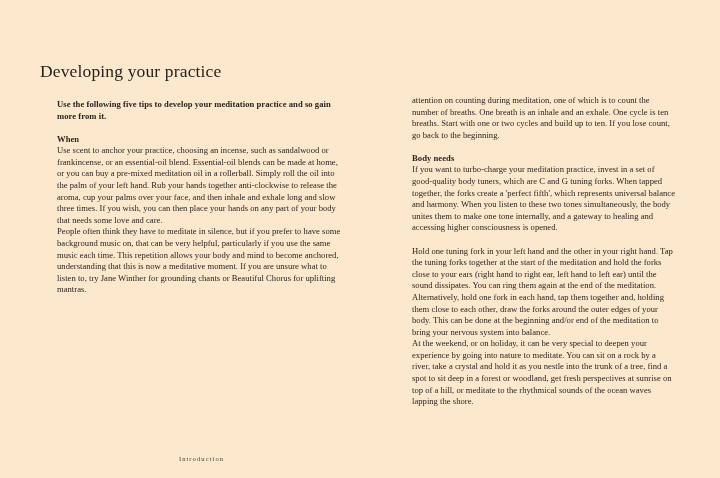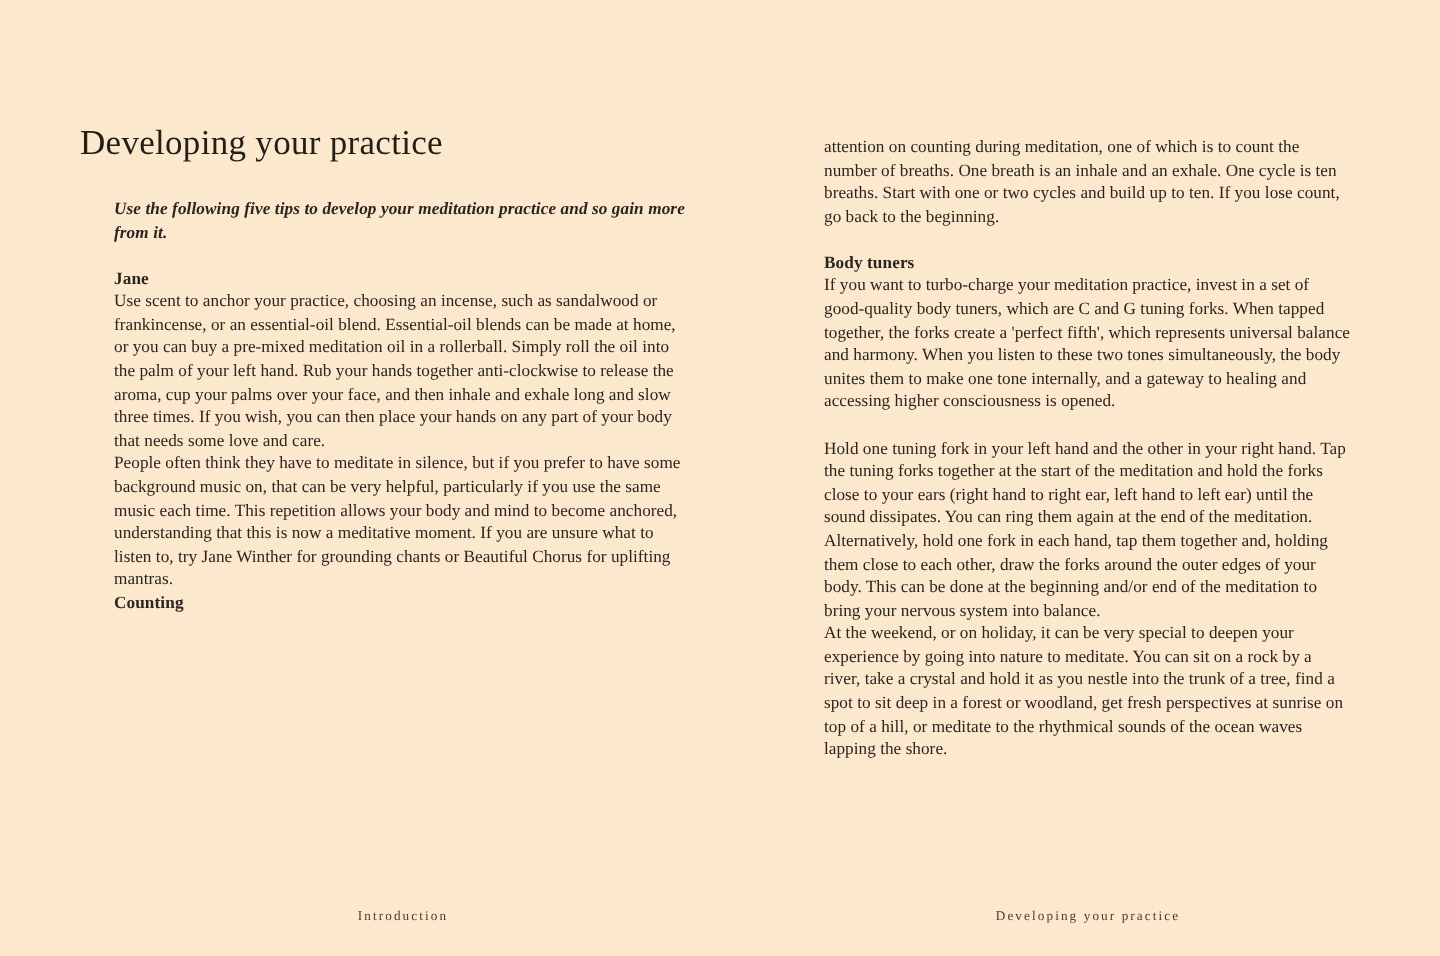--- a/index.html
+++ b/index.html
@@ -13,21 +13,20 @@
     font-family: "Liberation Serif", "DejaVu Serif", serif;
     color: #2b2420;
     overflow: hidden;
   }
   .spread {
     position: relative;
     width: 720px;
     height: 478px;
     background: #fce8cc;
     display: flex;
-    align-items: flex-end;
   }
   .page {
     position: relative;
     height: 478px;
     box-sizing: border-box;
   }
   .page-left  { width: 360px; padding: 0 15px 0 57px; }
   .page-right { width: 360px; padding: 0 44px 0 52px; margin-top: 27px; }
 
   .page-title {
@@ -49,21 +48,20 @@
   }
   .page-left .col  { left: 57px; width: 289px; }
   .page-right .col { left: 52px; width: 264px; top: 68px; }
 
   .lead {
     font-size: 8.6px;
     font-weight: bold;
     line-height: 11.6px;
     margin: 0 0 11.5px 0;
     letter-spacing: 0.05px;
-    font-style: italic;
   }
   .section-head {
     font-size: 8.6px;
     font-weight: bold;
     line-height: 11.6px;
     margin: 0;
     letter-spacing: 0.05px;
   }
   .body-par {
     font-size: 8.6px;
@@ -104,48 +102,47 @@
 
   <div class="page page-left">
 
     <h1 class="page-title">Developing your practice</h1>
 
     <div class="col">
 
       <p class="lead">Use the following five tips to develop your meditation practice and so gain more from it.</p>
 
       <div class="block">
-        <p class="section-head">Jane</p>
+        <p class="section-head">When</p>
         <p class="body-par">Use scent to anchor your practice, choosing an incense, such as sandalwood or frankincense, or an essential-oil blend. Essential-oil blends can be made at home, or you can buy a pre-mixed meditation oil in a rollerball. Simply roll the oil into the palm of your left hand. Rub your hands together anti-clockwise to release the aroma, cup your palms over your face, and then inhale and exhale long and slow three times. If you wish, you can then place your hands on any part of your body that needs some love and care.</p>
       </div>
 
       <div class="block">
         <p class="body-par">People often think they have to meditate in silence, but if you prefer to have some background music on, that can be very helpful, particularly if you use the same music each time. This repetition allows your body and mind to become anchored, understanding that this is now a meditative moment. If you are unsure what to listen to, try Jane Winther for grounding chants or Beautiful Chorus for uplifting mantras.</p>
       </div>
 
       <div class="block">
-        <p class="section-head">Counting</p>
       </div>
 
     </div>
 
     <div class="footer">
       <div class="running-head">Introduction</div>
     </div>
 
   </div>
 
   <div class="page page-right">
 
     <div class="col">
 
       <p class="body-par">attention on counting during meditation, one of which is to count the number of breaths. One breath is an inhale and an exhale. One cycle is ten breaths. Start with one or two cycles and build up to ten. If you lose count, go back to the beginning.</p>
 
       <div class="block">
-        <p class="section-head">Body tuners</p>
+        <p class="section-head">Body needs</p>
         <p class="body-par">If you want to turbo-charge your meditation practice, invest in a set of good-quality body tuners, which are C and G tuning forks. When tapped together, the forks create a 'perfect fifth', which represents universal balance and harmony. When you listen to these two tones simultaneously, the body unites them to make one tone internally, and a gateway to healing and accessing higher consciousness is opened.</p>
         <p class="body-par">Hold one tuning fork in your left hand and the other in your right hand. Tap the tuning forks together at the start of the meditation and hold the forks close to your ears (right hand to right ear, left hand to left ear) until the sound dissipates. You can ring them again at the end of the meditation. Alternatively, hold one fork in each hand, tap them together and, holding them close to each other, draw the forks around the outer edges of your body. This can be done at the beginning and/or end of the meditation to bring your nervous system into balance.</p>
       </div>
 
       <div class="block">
         <p class="body-par">At the weekend, or on holiday, it can be very special to deepen your experience by going into nature to meditate. You can sit on a rock by a river, take a crystal and hold it as you nestle into the trunk of a tree, find a spot to sit deep in a forest or woodland, get fresh perspectives at sunrise on top of a hill, or meditate to the rhythmical sounds of the ocean waves lapping the shore.</p>
       </div>
 
     </div>
 

